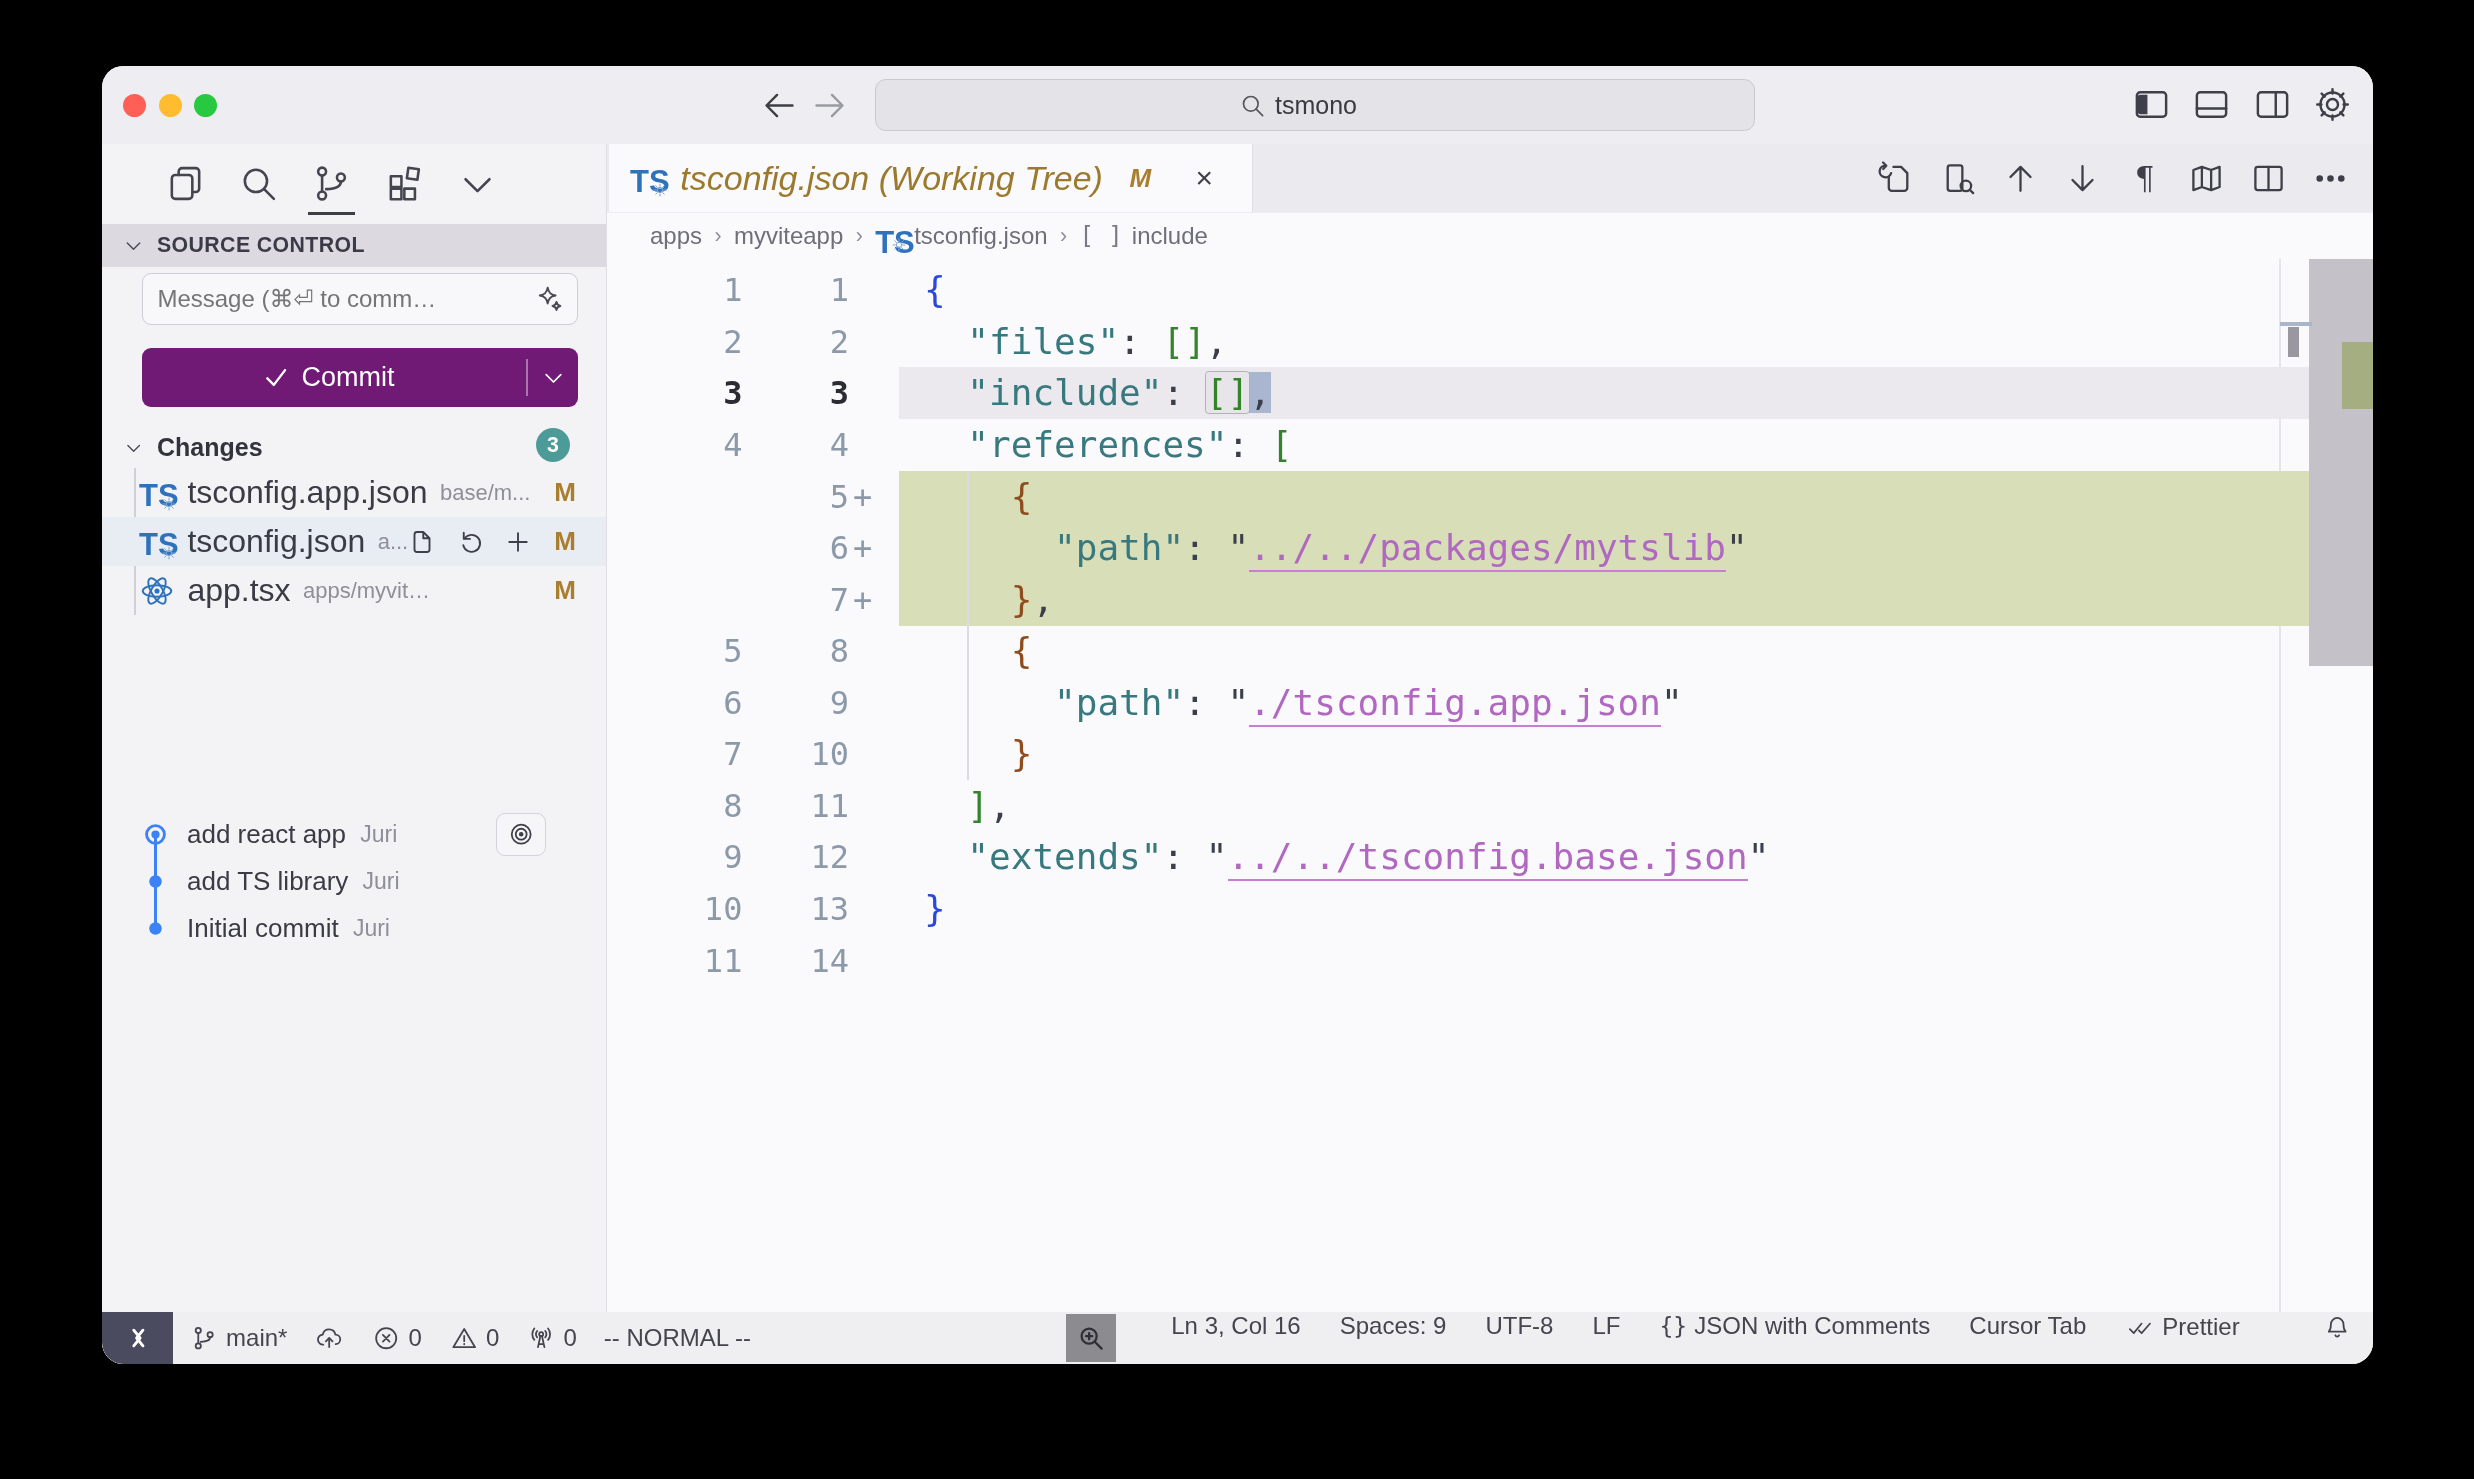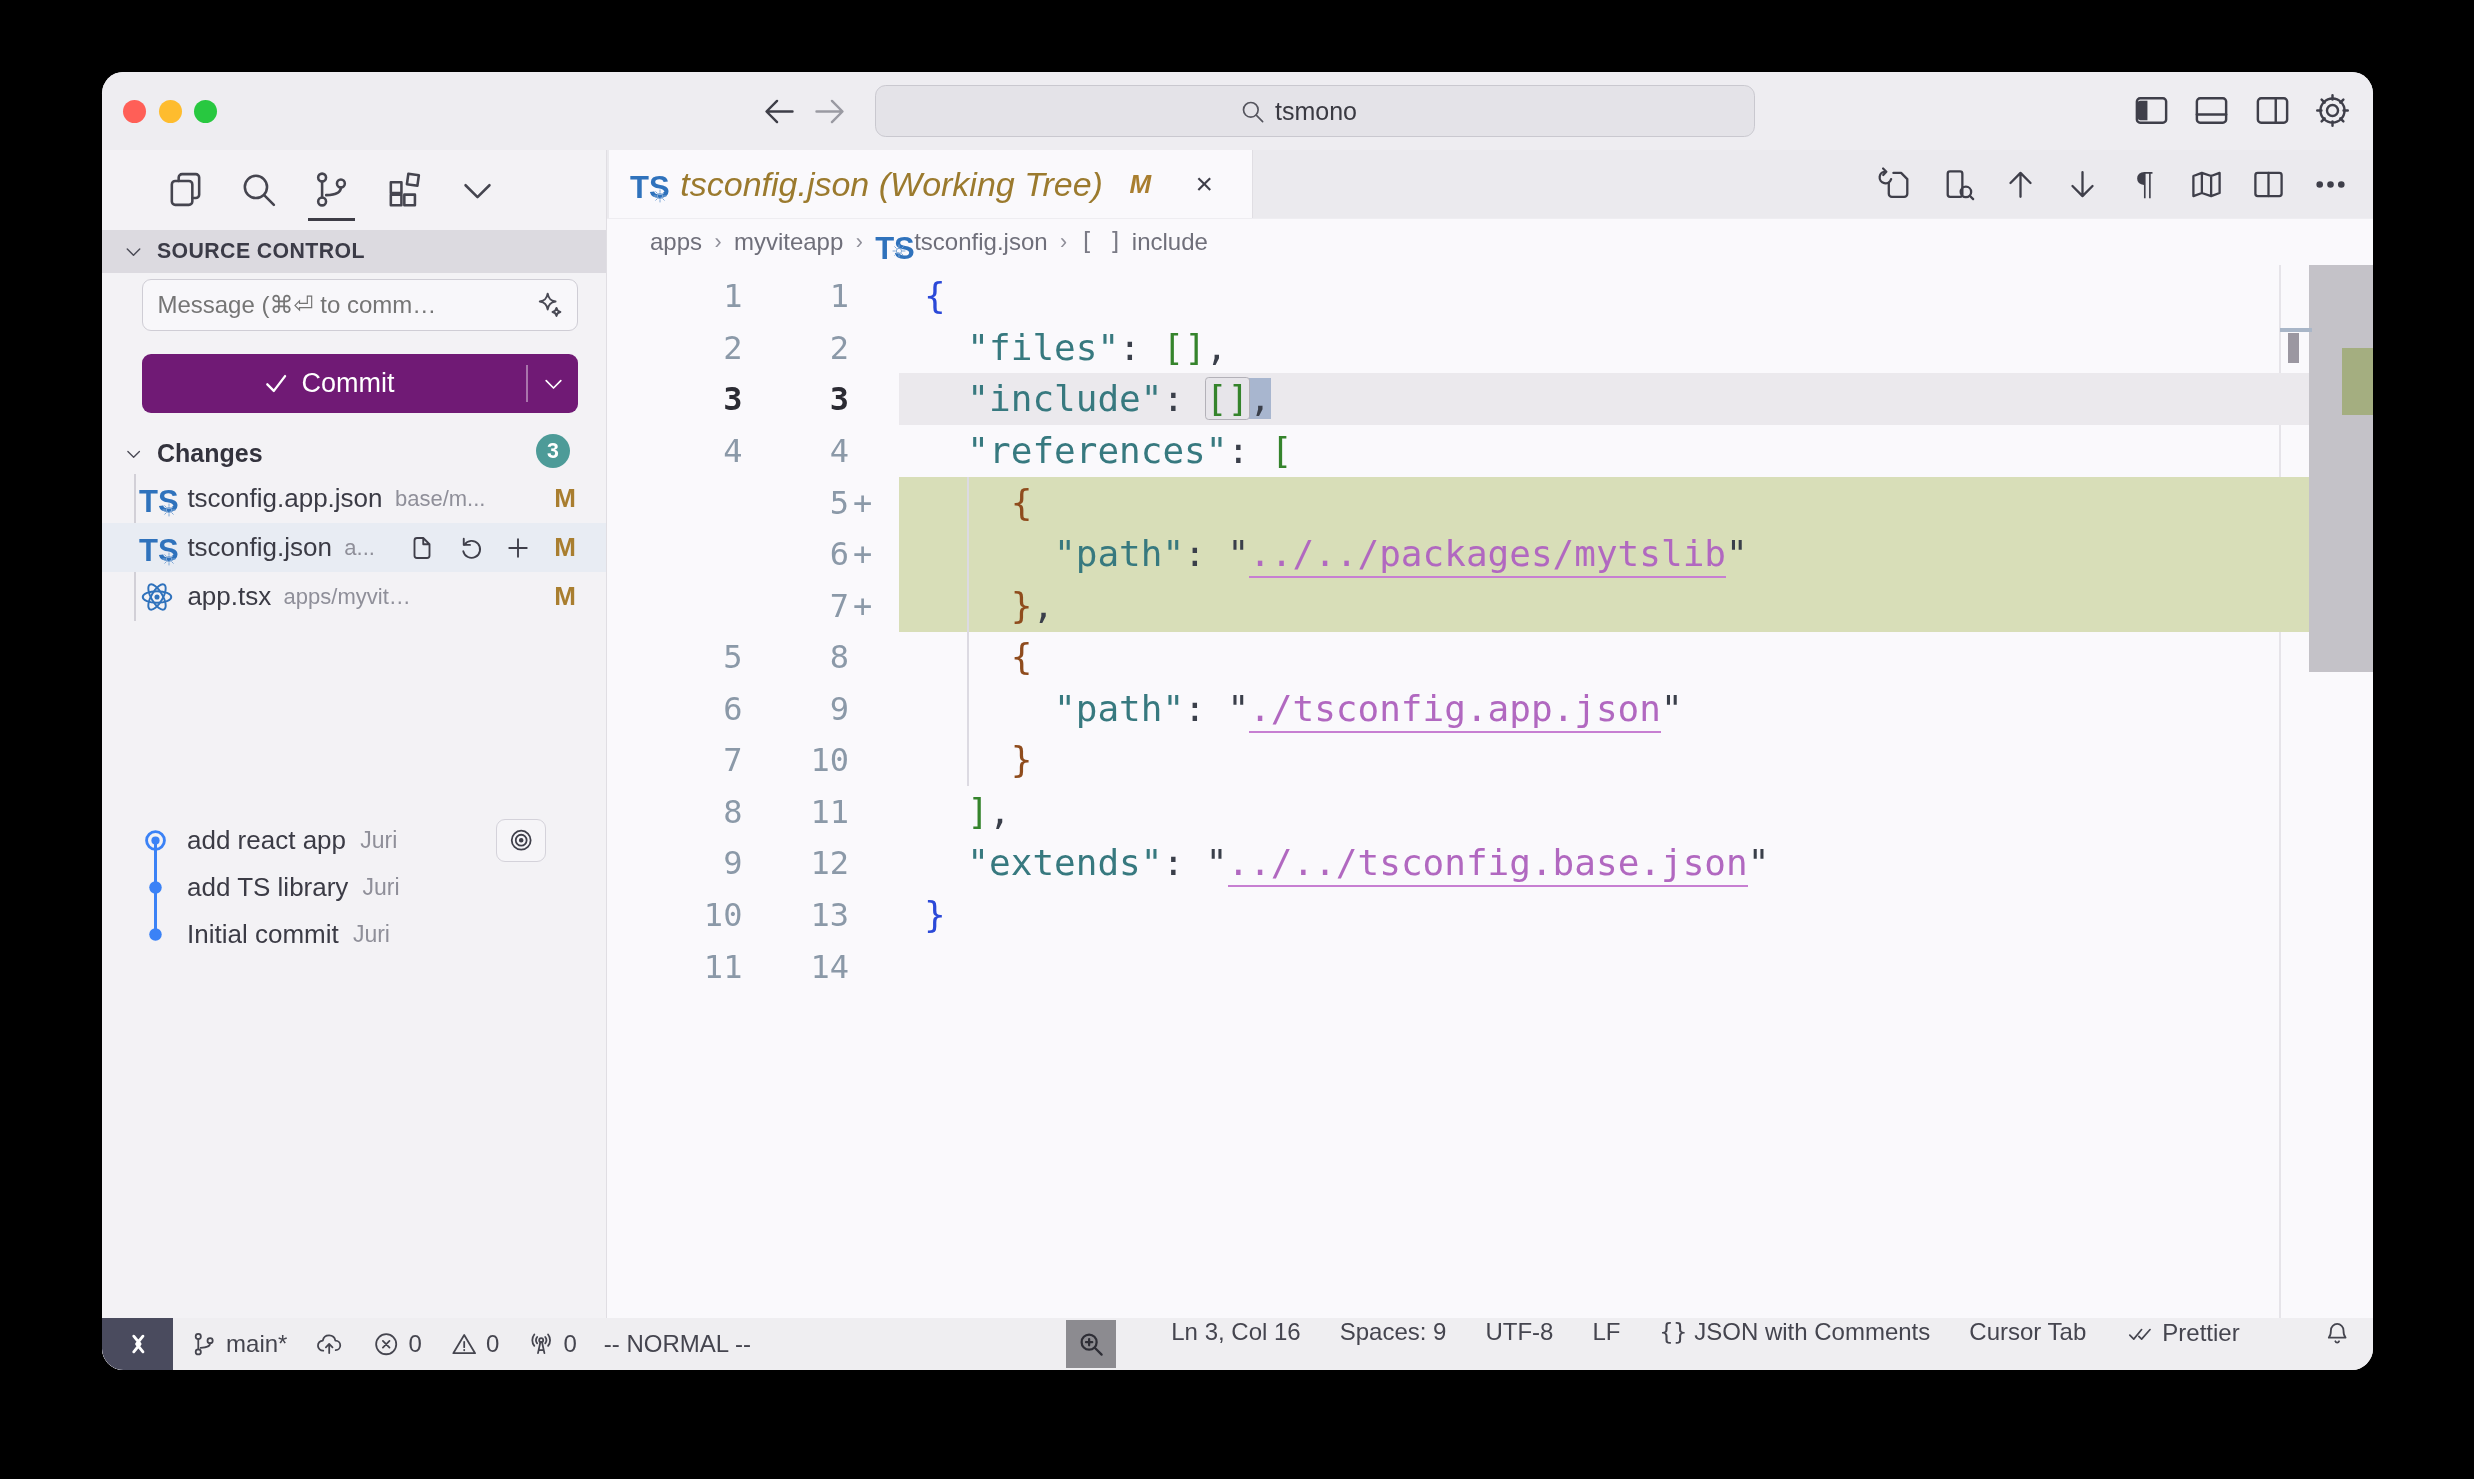--- a/index.html
+++ b/index.html
@@ -1,17 +1,17 @@
 <!DOCTYPE html>
 <html style="font-size:14.2px"><head>
 <meta charset="utf-8">
 <style>
   html,body{margin:0;padding:0;background:#000;width:2475px;height:1479px;font-family:"Liberation Sans",sans-serif;-webkit-font-smoothing:antialiased;}
   *{box-sizing:border-box;}
-  .window{position:absolute;left:102px;top:72px;width:2271px;height:1298px;background:#eeedf1;border-radius:21.3px;overflow:hidden;box-shadow:0 27px 80px rgba(0,0,0,.6);}
+  .window{position:absolute;left:102px;top:66px;width:2271px;height:1298px;background:#eeedf1;border-radius:21.3px;overflow:hidden;box-shadow:0 27px 80px rgba(0,0,0,.6);}
   svg{display:block;}
   .ic{stroke:currentColor;fill:none;stroke-width:1.5;stroke-linecap:round;stroke-linejoin:round;}
 
   
   .titlebar{position:absolute;left:0;top:0;width:100%;height:78px;background:#eeedf1;}
   .traffic{position:absolute;top:28.4px;width:23px;height:23px;border-radius:50%;}
   .t-red{left:21.3px;background:#ff5f57;}
   .t-yellow{left:57px;background:#febc2e;}
   .t-green{left:92px;background:#28c840;}
   .navarrow{position:absolute;top:19.6px;width:39px;height:39px;color:#3e3e48;}
@@ -35,21 +35,21 @@
   .commitbtn{position:absolute;left:40px;top:204px;width:436px;height:59px;background:#701a75;border-radius:9px;color:#fff;}
   .commitbtn .main{position:absolute;left:0;top:0;bottom:0;width:373px;display:flex;align-items:center;justify-content:center;gap:10.7px;font-size:27px;}
   .commitbtn .divider{position:absolute;left:384px;top:10.7px;bottom:10.7px;width:1.8px;background:rgba(255,255,255,.4);}
   .commitbtn .dd{position:absolute;right:0px;top:0;bottom:0;width:50px;display:flex;align-items:center;justify-content:center;}
   .changes-head{position:absolute;left:0;top:284px;width:100%;height:39px;display:flex;align-items:center;gap:12.4px;padding-left:21.3px;color:#33333d;font-size:25px;font-weight:600;}
   .badge{position:absolute;right:36px;top:0;width:34px;height:34px;border-radius:50%;background:#4d9b98;color:#fff;font-size:21.3px;font-weight:600;display:flex;align-items:center;justify-content:center;}
   .filelist{position:absolute;left:0;top:324px;width:100%;}
   .indent-guide{position:absolute;left:32px;top:0;bottom:0;width:1.8px;background:#d2d0d7;}
   .filerow{position:relative;height:49px;display:flex;align-items:center;padding-left:37px;}
   .filerow.selected{background:#e8ecf3;}
-  .filerow .fname{font-size:26px;color:#3b3b45;margin-left:12.4px;white-space:nowrap;}
+  .filerow .fname{font-size:32px;color:#3b3b45;margin-left:12.4px;white-space:nowrap;}
   .filerow .fpath{font-size:22px;color:#8f8f99;margin-left:12.4px;white-space:nowrap;overflow:hidden;text-overflow:ellipsis;max-width:133px;}
   .filerow .m{position:absolute;right:30px;font-size:26px;font-weight:700;color:#a97e2f;}
   .filerow .actions{position:absolute;right:71px;display:flex;gap:14.2px;color:#3f3f4a;}
   .filerow .actions .ab{width:34px;height:34px;display:flex;align-items:center;justify-content:center;}
   .tsicon{width:36px;height:36px;position:relative;flex:0 0 auto;}
   .tsicon .tst{position:absolute;left:0;top:3.6px;font-size:31px;font-weight:800;color:#2f72bc;font-family:"Liberation Sans",sans-serif;}
   .tsicon .gear{position:absolute;right:-1.8px;bottom:-1.8px;color:#7fa8d6;}
   .reacticon{width:36px;height:36px;color:#2f72bc;flex:0 0 auto;}
   .graphlist{position:absolute;left:0;top:667px;width:100%;}
   .graphline{position:absolute;left:52px;width:2.7px;background:#3b82f6;}

